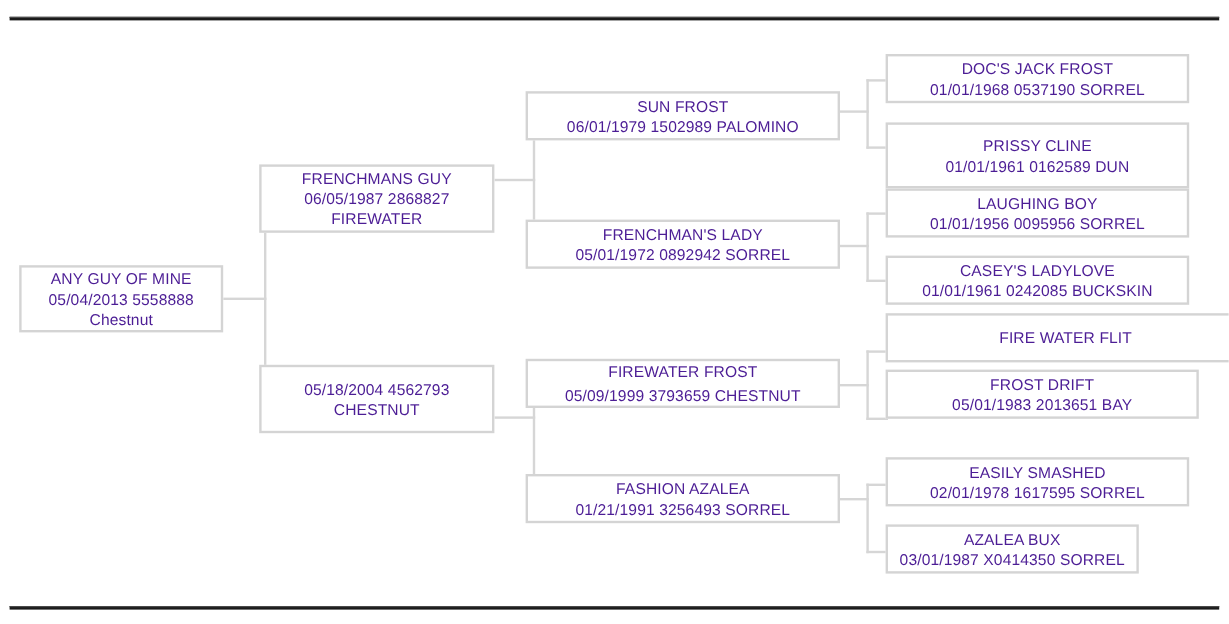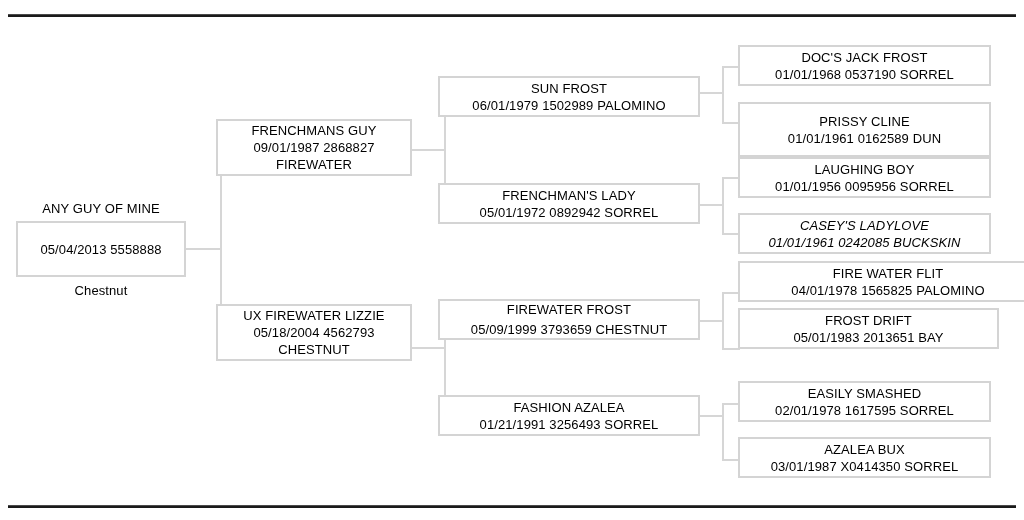--- a/index.html
+++ b/index.html
@@ -36,21 +36,21 @@
   .node {
     position: absolute;
     box-sizing: border-box;
     background: #ffffff;
     border: 2px solid #d4d4d4;
     display: flex;
     flex-direction: column;
     align-items: center;
     justify-content: center;
     text-align: center;
-    color: #000000;
+    color: #4c1d95;
     font-size: 13px;
     line-height: 17px;
     letter-spacing: 0.1px;
     white-space: nowrap;
   }
   .node .ln { display: block; }
 
   
   .conn {
     position: absolute;
@@ -95,34 +95,33 @@
   <div class="conn h" style="left:700px; top:320px; width:24px;"></div>
   <div class="conn v" style="left:722px; top:292px; height:58px;"></div>
   <div class="conn h" style="left:722px; top:292px; width:18px;"></div>
   <div class="conn h" style="left:722px; top:348px; width:18px;"></div>
 
   <div class="conn h" style="left:700px; top:415px; width:24px;"></div>
   <div class="conn v" style="left:722px; top:403px; height:58px;"></div>
   <div class="conn h" style="left:722px; top:403px; width:18px;"></div>
   <div class="conn h" style="left:722px; top:459px; width:18px;"></div>
 
-  <div class="node" style="left:16px; top:221px; width:170px; height:56px;gap:24px;">
+  <div class="node" style="left:16px; top:221px; width:170px; height:56px;">
     <span class="ln">ANY GUY OF MINE</span>
     <span class="ln">05/04/2013 5558888</span>
     <span class="ln">Chestnut</span>
   </div>
 
-  <div class="node" style="left:216px; top:119px; width:196px; height:57px;">
+  <div class="node" style="left:216px; top:137px; width:196px; height:57px;">
     <span class="ln">FRENCHMANS GUY</span>
-    <span class="ln">09/01/1987 2868827</span>
+    <span class="ln">06/05/1987 2868827</span>
     <span class="ln">FIREWATER</span>
   </div>
 
   <div class="node" style="left:216px; top:304px; width:196px; height:57px;">
-    <span class="ln">UX FIREWATER LIZZIE</span>
     <span class="ln">05/18/2004 4562793</span>
     <span class="ln">CHESTNUT</span>
   </div>
 
   <div class="node" style="left:438px; top:76px; width:262px; height:41px;">
     <span class="ln">SUN FROST</span>
     <span class="ln">06/01/1979 1502989 PALOMINO</span>
   </div>
 
   <div class="node" style="left:438px; top:183px; width:262px; height:41px;">
@@ -148,38 +147,37 @@
   <div class="node" style="left:738px; top:102px; width:253px; height:55px;">
     <span class="ln">PRISSY CLINE</span>
     <span class="ln">01/01/1961 0162589 DUN</span>
   </div>
 
   <div class="node" style="left:738px; top:157px; width:253px; height:41px;">
     <span class="ln">LAUGHING BOY</span>
     <span class="ln">01/01/1956 0095956 SORREL</span>
   </div>
 
-  <div class="node" style="left:738px; top:213px; width:253px; height:41px;font-style:italic;">
+  <div class="node" style="left:738px; top:213px; width:253px; height:41px;">
     <span class="ln">CASEY'S LADYLOVE</span>
     <span class="ln">01/01/1961 0242085 BUCKSKIN</span>
   </div>
 
   <div class="node" style="left:738px; top:261px; width:300px; height:41px;">
     <span class="ln">FIRE WATER FLIT</span>
-    <span class="ln">04/01/1978 1565825 PALOMINO</span>
   </div>
 
   <div class="node" style="left:738px; top:308px; width:261px; height:41px;">
     <span class="ln">FROST DRIFT</span>
     <span class="ln">05/01/1983 2013651 BAY</span>
   </div>
 
   <div class="node" style="left:738px; top:381px; width:253px; height:41px;">
     <span class="ln">EASILY SMASHED</span>
     <span class="ln">02/01/1978 1617595 SORREL</span>
   </div>
 
-  <div class="node" style="left:738px; top:437px; width:253px; height:41px;">
+  <div class="node" style="left:738px; top:437px; width:211px; height:41px;">
     <span class="ln">AZALEA BUX</span>
     <span class="ln">03/01/1987 X0414350 SORREL</span>
   </div>
 
 </div>
 
 </body></html>

